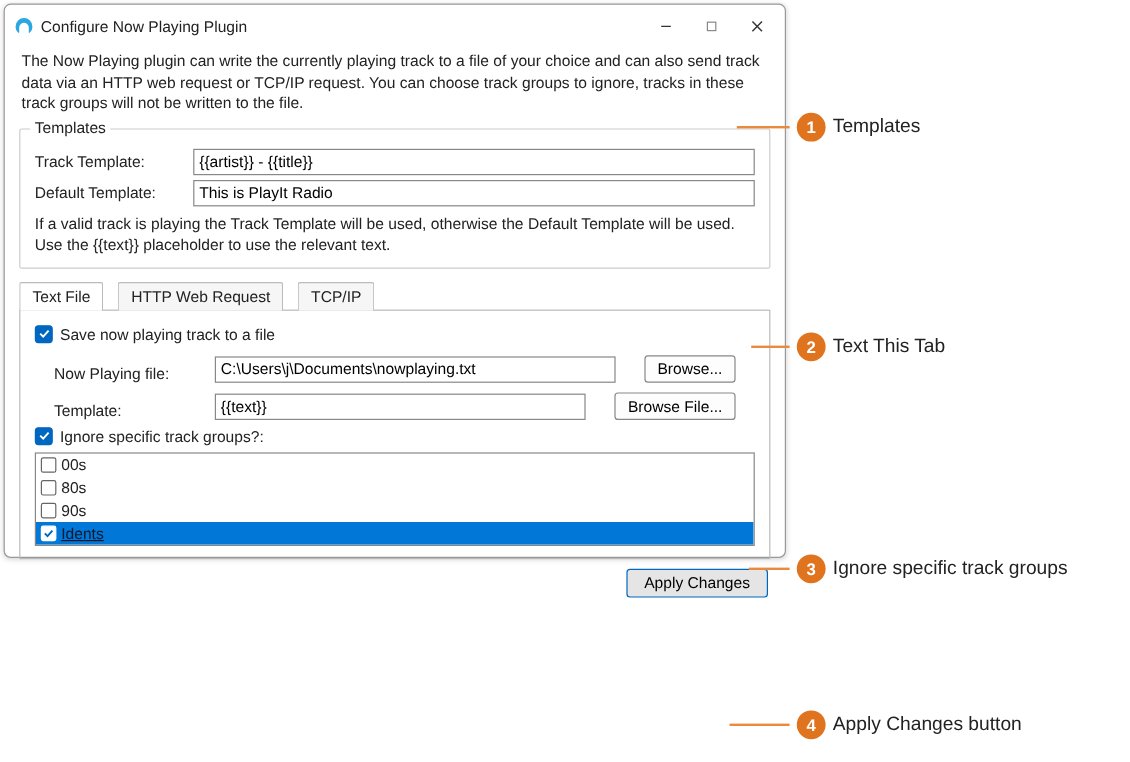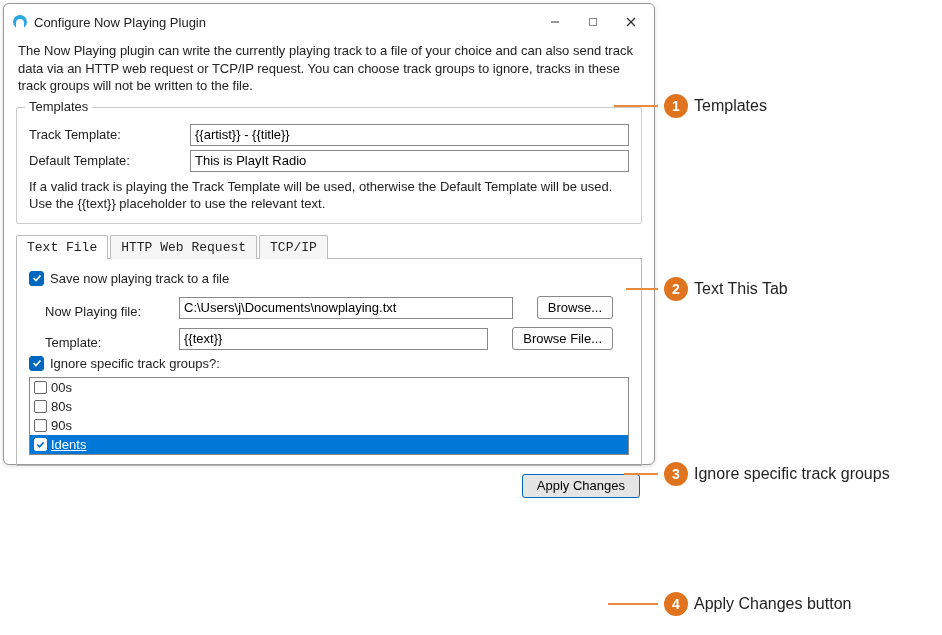--- a/index.html
+++ b/index.html
@@ -56,21 +56,20 @@
     position: absolute;
     top: -9px; left: 8px;
     background: #fff;
     padding: 0 4px;
     font-size: 13px;
   }
   .form-row {
     display: flex;
     align-items: center;
     margin: 4px 0;
-    gap: 29px;
   }
   .form-label {
     width: 132px;
     flex-shrink: 0;
   }
   .text-input {
     flex: 1;
     height: 22px;
     border: 1px solid #888;
     padding: 2px 4px;
@@ -91,26 +90,25 @@
   .tab-strip {
     display: flex;
     align-items: flex-end;
     position: relative;
     top: 1px;
   }
   .tab {
     border: 1px solid #bbb;
     border-bottom: none;
     padding: 4px 10px;
-    margin-right: 2px;
+    margin-right: 12px;
     background: #f6f6f6;
     font-size: 13px;
     cursor: default;
     border-radius: 2px 2px 0 0;
-    font-family: Liberation Mono, monospace;
   }
   .tab.active {
     background: #fff;
     position: relative;
     z-index: 2;
   }
   .tab-body {
     border: 1px solid #bbb;
     flex: 1;
     padding: 10px 12px;
@@ -163,21 +161,21 @@
   }
   .list-item {
     display: flex;
     align-items: center;
     padding: 1px 4px;
     font-size: 13px;
     line-height: 17px;
   }
   .list-item.selected {
     background: #0178d7;
-    color: #ffffff;
+    color: #0f172a;
     text-decoration: underline;
   }
   .list-chk {
     width: 13px; height: 13px;
     border: 1px solid #666;
     border-radius: 2px;
     background: #fff;
     margin-right: 4px;
     display: inline-flex;
     align-items: center; justify-content: center;

